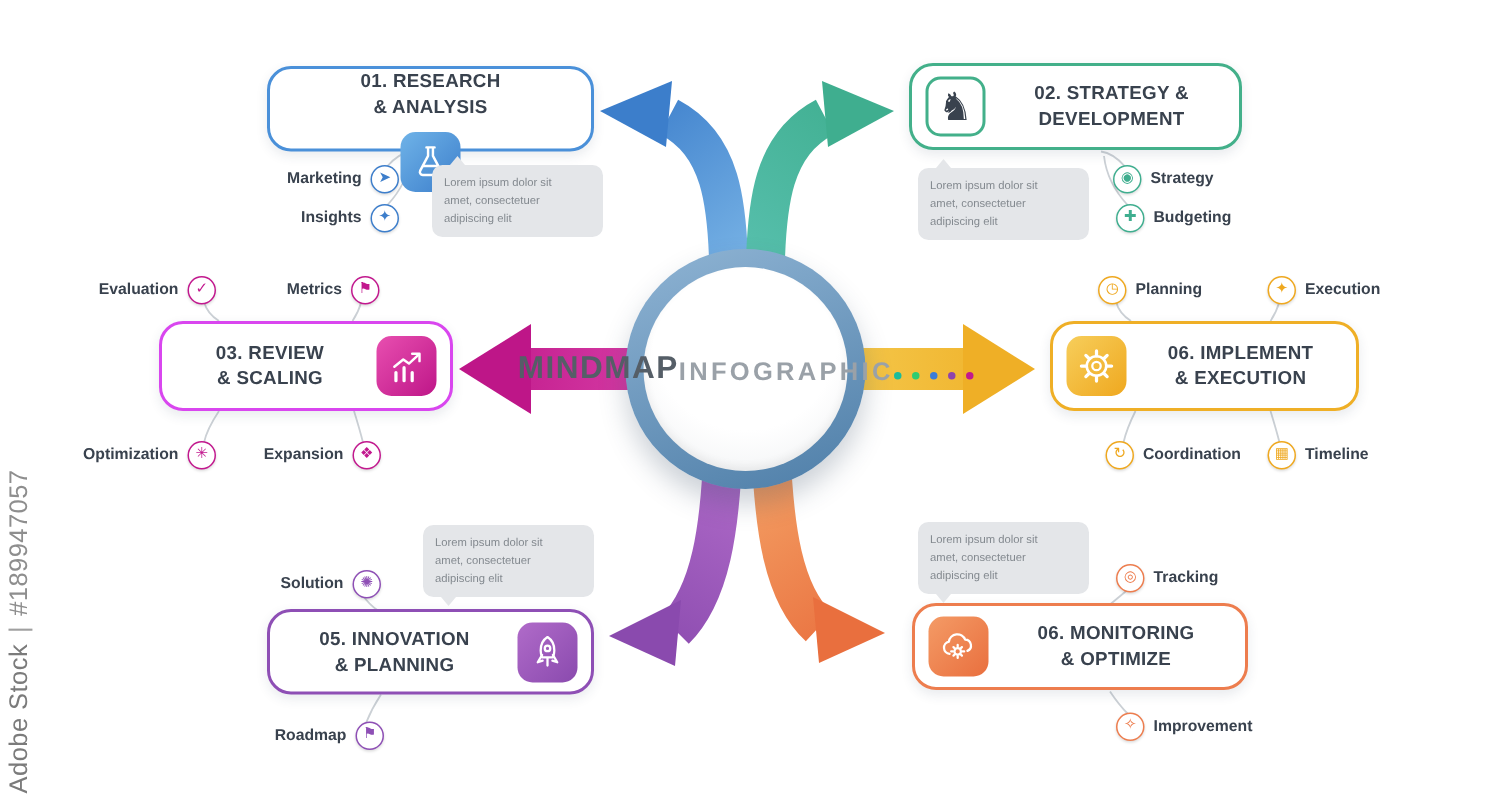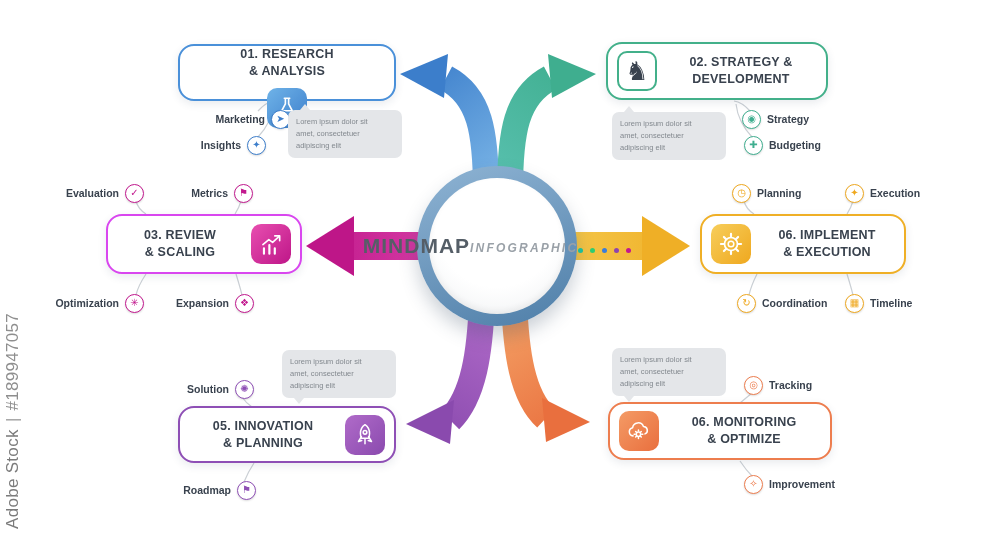--- a/index.html
+++ b/index.html
@@ -16,21 +16,21 @@
     z-index:2; box-shadow:0 10px 18px rgba(50,70,95,.25);
     display:flex; align-items:center; justify-content:center;
   }
   .center-inner {
     width:136px; height:136px; border-radius:50%;
     background:radial-gradient(circle at 50% 35%, #ffffff 55%, #edeff1);
     display:flex; flex-direction:row; align-items:center; justify-content:center;
     box-shadow:inset 0 -3px 6px rgba(0,0,0,.06);
   }
   .center-title { font-size:21px; font-weight:800; color:#555E67; letter-spacing:1px; }
-  .center-sub   { font-size:12px; font-weight:700; color:#9AA1A8; letter-spacing:2.2px; margin-top:3px;font-style:italic; }
+  .center-sub   { font-size:17px; font-weight:700; color:#9AA1A8; letter-spacing:2.2px; margin-top:3px; }
   .dots { display:flex; gap:7px; margin-top:9px; }
   .dot  { width:5px; height:5px; border-radius:50%; }
   .d1{background:#1ABC9C}.d2{background:#2ECC71}.d3{background:#3B7DD8}.d4{background:#8E44AD}.d5{background:#C2188E}
 
   
   .node {
     position:absolute; box-sizing:border-box; background:#fff; border-radius:16px;
     display:flex; align-items:center; padding:0 9px; gap:8px; z-index:3;
     box-shadow:0 3px 8px rgba(40,60,90,.10);
   }
@@ -64,21 +64,21 @@
     box-shadow:0 1px 2px rgba(0,0,0,.15); box-sizing:border-box;
   }
   .sub-icon i { font-style:normal; font-size:10px; line-height:1; }
   .c1 { border:1.5px solid #3D7ECB; color:#3D7ECB; }
   .c2 { border:1.5px solid #3FAE8F; color:#3FAE8F; }
   .c3 { border:1.5px solid #C2188E; color:#C2188E; }
   .c4 { border:1.5px solid #EFA81F; color:#EFA81F; }
   .c5 { border:1.5px solid #8E4FB5; color:#8E4FB5; }
   .c6 { border:1.5px solid #ED7D4E; color:#ED7D4E; }
 
-  #sub-marketing    { left:184px; top:109px; width:82px;margin-left:24px; }
+  #sub-marketing    { left:184px; top:109px; width:82px; }
   #sub-insights     { left:196px; top:135px; width:70px; }
   #sub-strategy     { left:742px; top:109px; }
   #sub-budgeting    { left:744px; top:135px; }
   #sub-evaluation   { left:62px;  top:183px; width:82px; }
   #sub-metrics      { left:185px; top:183px; width:68px; }
   #sub-optimization { left:50px;  top:293px; width:94px; }
   #sub-expansion    { left:168px; top:293px; width:86px; }
   #sub-planning     { left:732px; top:183px; }
   #sub-execution    { left:845px; top:183px; }
   #sub-coordination { left:737px; top:293px; }

